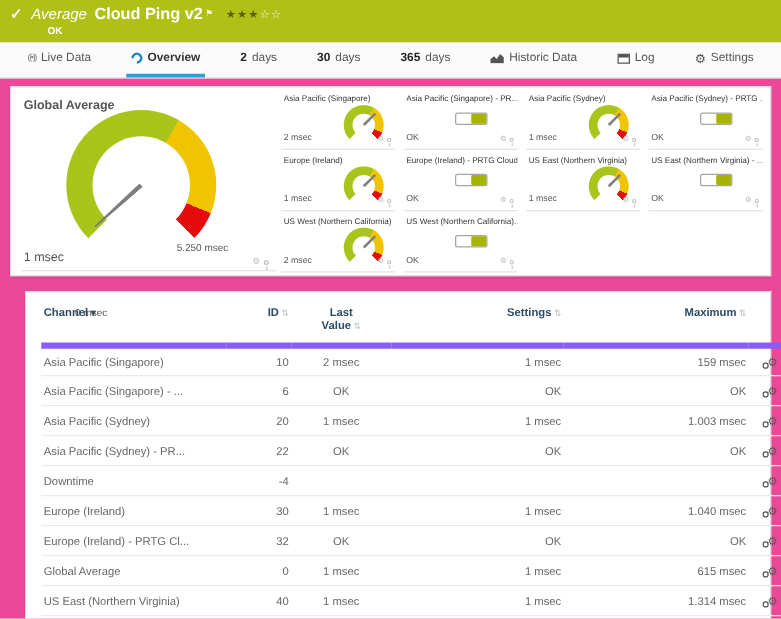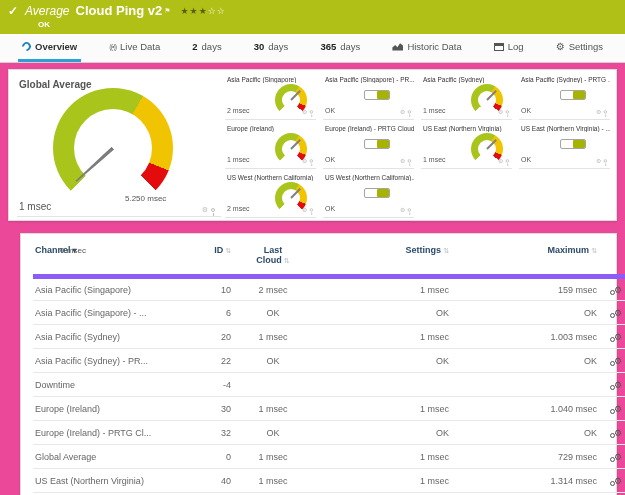--- a/index.html
+++ b/index.html
@@ -45,21 +45,21 @@
   .gauge-left::after { content:""; position:absolute; left:8px; right:2px; bottom:3px; height:1px; background:#e3e3e3; }
   .panel-title { position:absolute; top:9px; left:10px; font-size:10px; font-weight:bold; color:#555; }
   .big-gauge { position:absolute; left:44px; top:18px; width:120px; height:120px; border-radius:50%;
         background:conic-gradient(from 225deg,#a9c51c 0deg 165deg,#f0c400 165deg 247deg,#e30b0b 247deg 270deg,transparent 270deg 360deg); }
   .big-gauge::before { content:""; position:absolute; left:21px; top:21px; width:78px; height:78px;
         border-radius:50%; background:#fff; }
   .needle-big { position:absolute; left:calc(50% - 2px); top:calc(50% - 50px); width:4px; height:50px;
         background:#7d7d7d; transform-origin:50% 100%; transform:rotate(228deg);
         clip-path:polygon(32% 0,68% 0,100% 100%,0 100%); }
   .scale-min { position:absolute; top:136px; left:36px; width:56px; text-align:center; font-size:8px; color:#555;margin-top:40px; }
-  .scale-max { position:absolute; top:124px; left:116px; width:74px; font-size:8px; color:#555; }
+  .scale-max { position:absolute; top:124px; left:116px; width:74px; text-align:center; font-size:8px; color:#555; }
   .big-value { position:absolute; left:10px; bottom:8px; font-size:10px; color:#555; }
   .mini-icons { display:flex; align-items:center; gap:3px; }
   .gauge-left .mini-icons { position:absolute; right:8px; bottom:7px; }
   .gear-sm { font-size:7px; color:#bdbdbd; line-height:1; cursor:pointer; }
   .pin-icon { width:4px; height:4px; border:1px solid #bdbdbd; border-radius:50%; position:relative; cursor:pointer; }
   .pin-icon::after { content:""; position:absolute; left:1px; top:4px; width:1px; height:3px; background:#bdbdbd; }
 
   
   .mini-grid { flex:1; display:grid; grid-template-columns:repeat(4,1fr); grid-auto-rows:49px;
         column-gap:7px; padding:1px 6px 0 2px; }
@@ -106,27 +106,27 @@
       <span class="sensor-title">Cloud Ping v2</span>
       <span class="flag-icon">⚑</span>
       <span class="stars">
         <span class="stars-filled">★★★</span><span class="stars-empty">☆☆</span>
       </span>
     </div>
     <div class="banner-status">OK</div>
   </div>
 
   <div class="tabbar">
+    <div class="tab">
+      <span class="live-icon">((•))</span>
+      <span>Live Data</span>
+    </div>
     <div class="tab active">
       <span class="gauge-tab-icon"></span>
       <span>Overview</span>
-    </div>
-    <div class="tab">
-      <span class="live-icon">((•))</span>
-      <span>Live Data</span>
     </div>
     <div class="tab">
       <span class="num">2</span>
       <span>days</span>
     </div>
     <div class="tab">
       <span class="num">30</span>
       <span>days</span>
     </div>
     <div class="tab">
@@ -303,21 +303,21 @@
         <thead>
           <tr>
             <th class="th-left">
               <span>Channel</span><span class="caret">▾</span>
             </th>
             <th class="th-right">
               <span>ID</span><span class="sort-icon">⇅</span>
             </th>
             <th class="th-center">
               <span>Last</span><br>
-              <span>Cloud</span><span class="sort-icon">⇅</span>
+              <span>Value</span><span class="sort-icon">⇅</span>
             </th>
             <th class="th-right">
               <span>Settings</span><span class="sort-icon">⇅</span>
             </th>
             <th class="th-right">
               <span>Maximum</span><span class="sort-icon">⇅</span>
             </th>
             <th></th>
           </tr>
         </thead>
@@ -376,21 +376,21 @@
             <td class="td-center">OK</td>
             <td class="td-right">OK</td>
             <td class="td-right">OK</td>
             <td class="td-center"><span class="row-gear">⚙</span></td>
           </tr>
           <tr>
             <td>Global Average</td>
             <td class="td-right">0</td>
             <td class="td-center">1 msec</td>
             <td class="td-right">1 msec</td>
-            <td class="td-right">729 msec</td>
+            <td class="td-right">615 msec</td>
             <td class="td-center"><span class="row-gear">⚙</span></td>
           </tr>
           <tr>
             <td>US East (Northern Virginia)</td>
             <td class="td-right">40</td>
             <td class="td-center">1 msec</td>
             <td class="td-right">1 msec</td>
             <td class="td-right">1.314 msec</td>
             <td class="td-center"><span class="row-gear">⚙</span></td>
           </tr>

